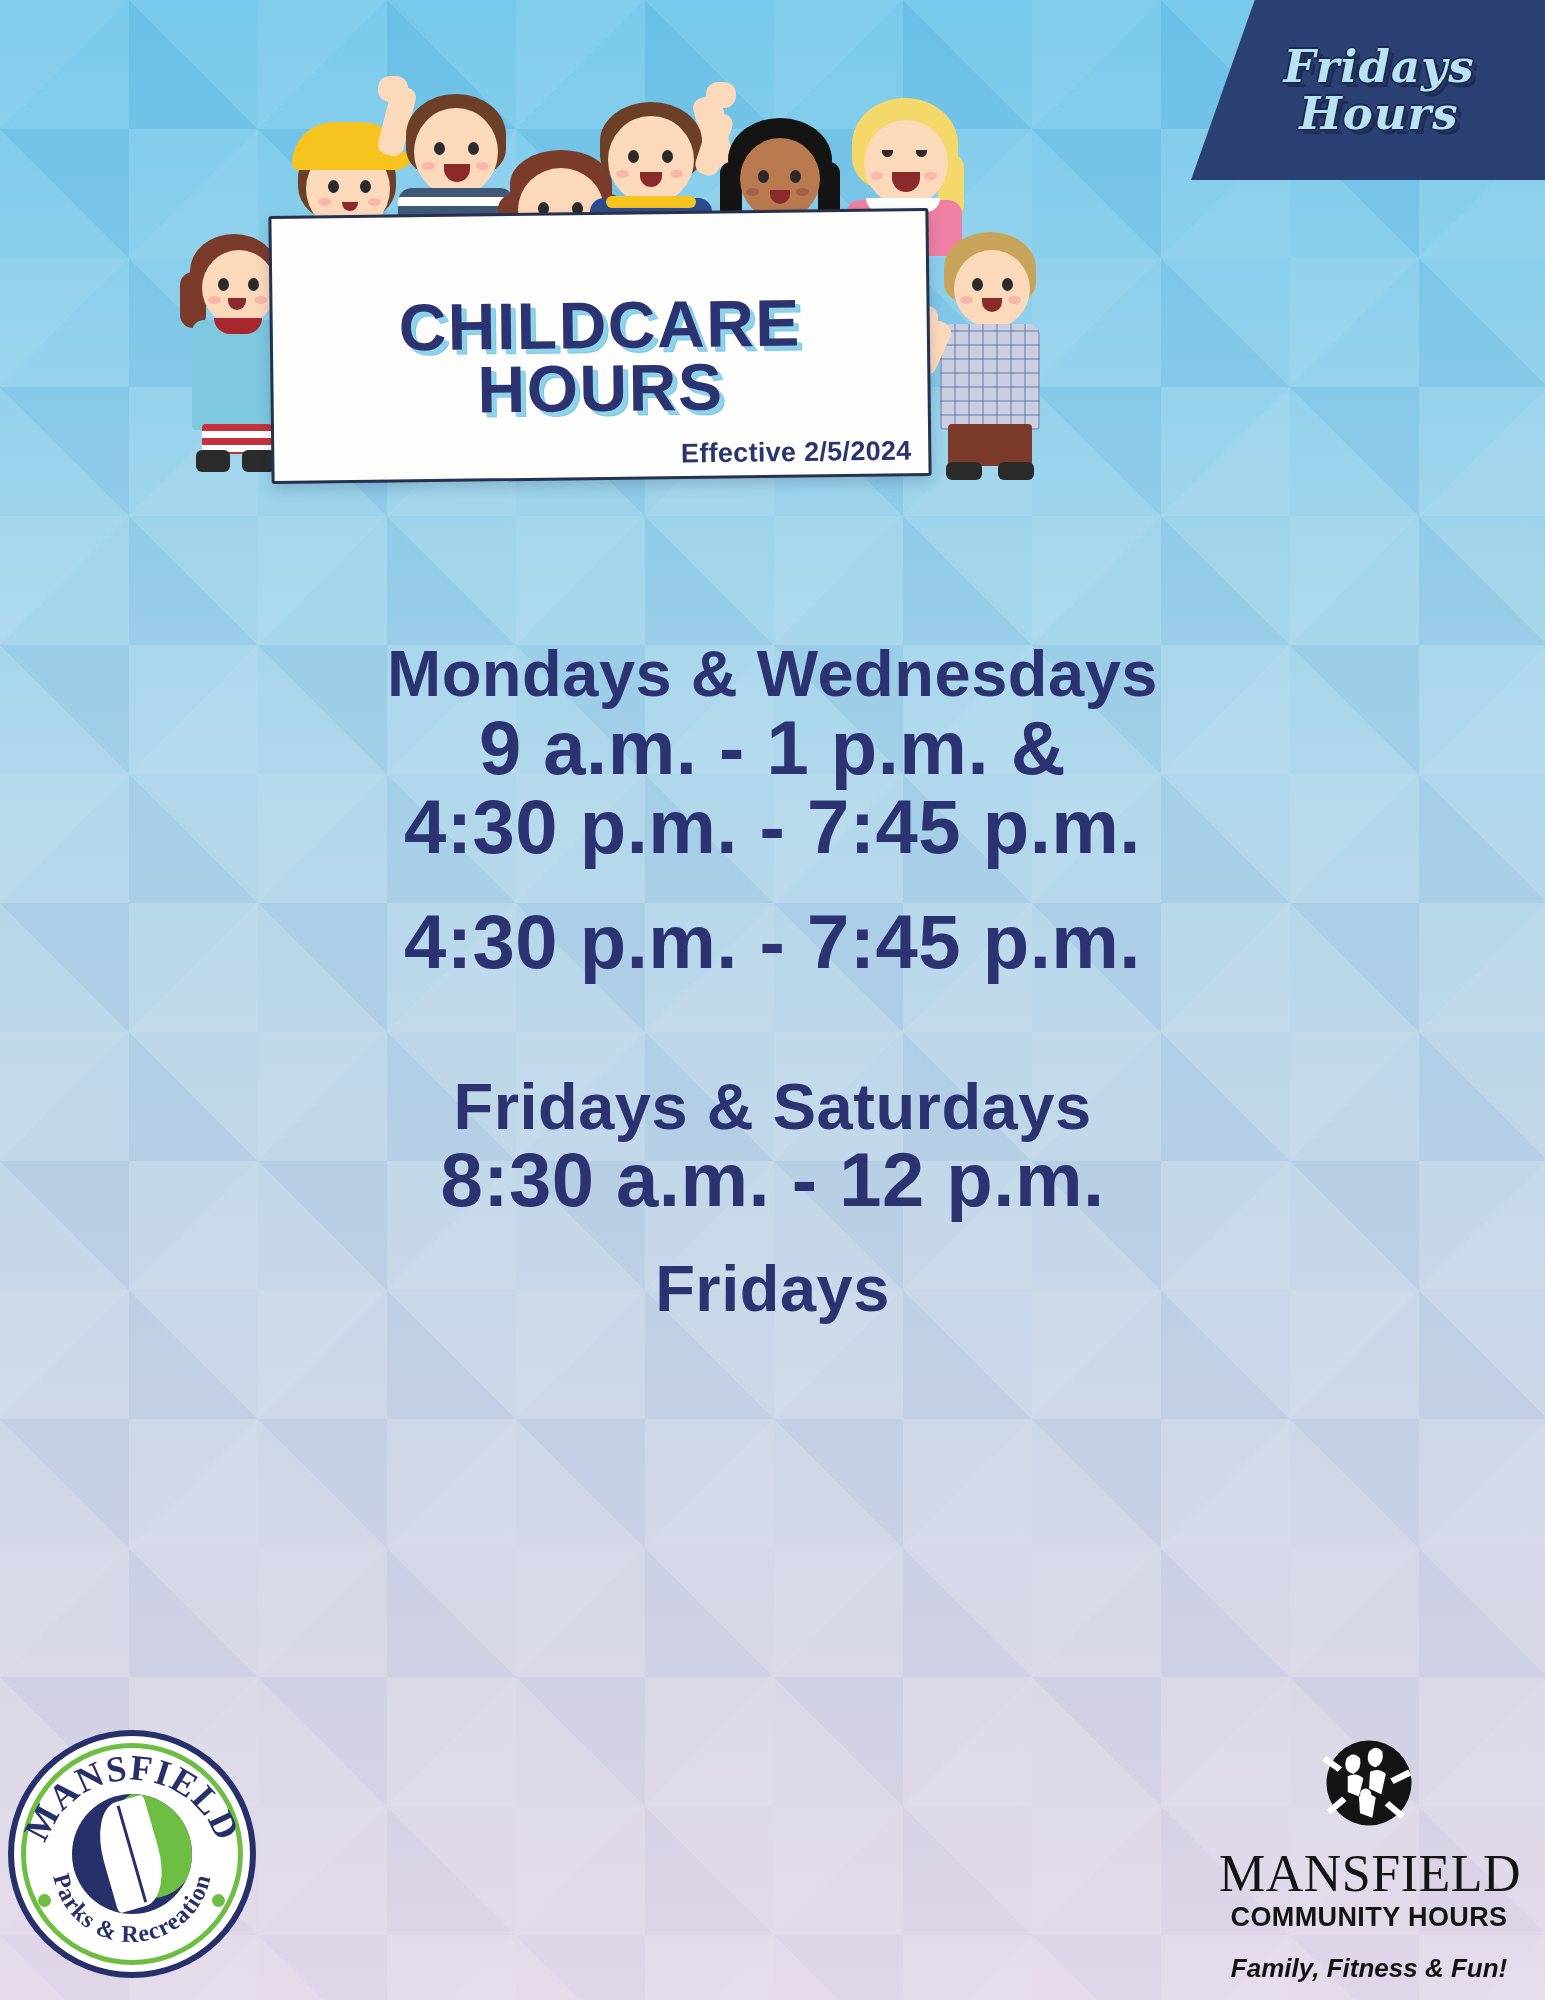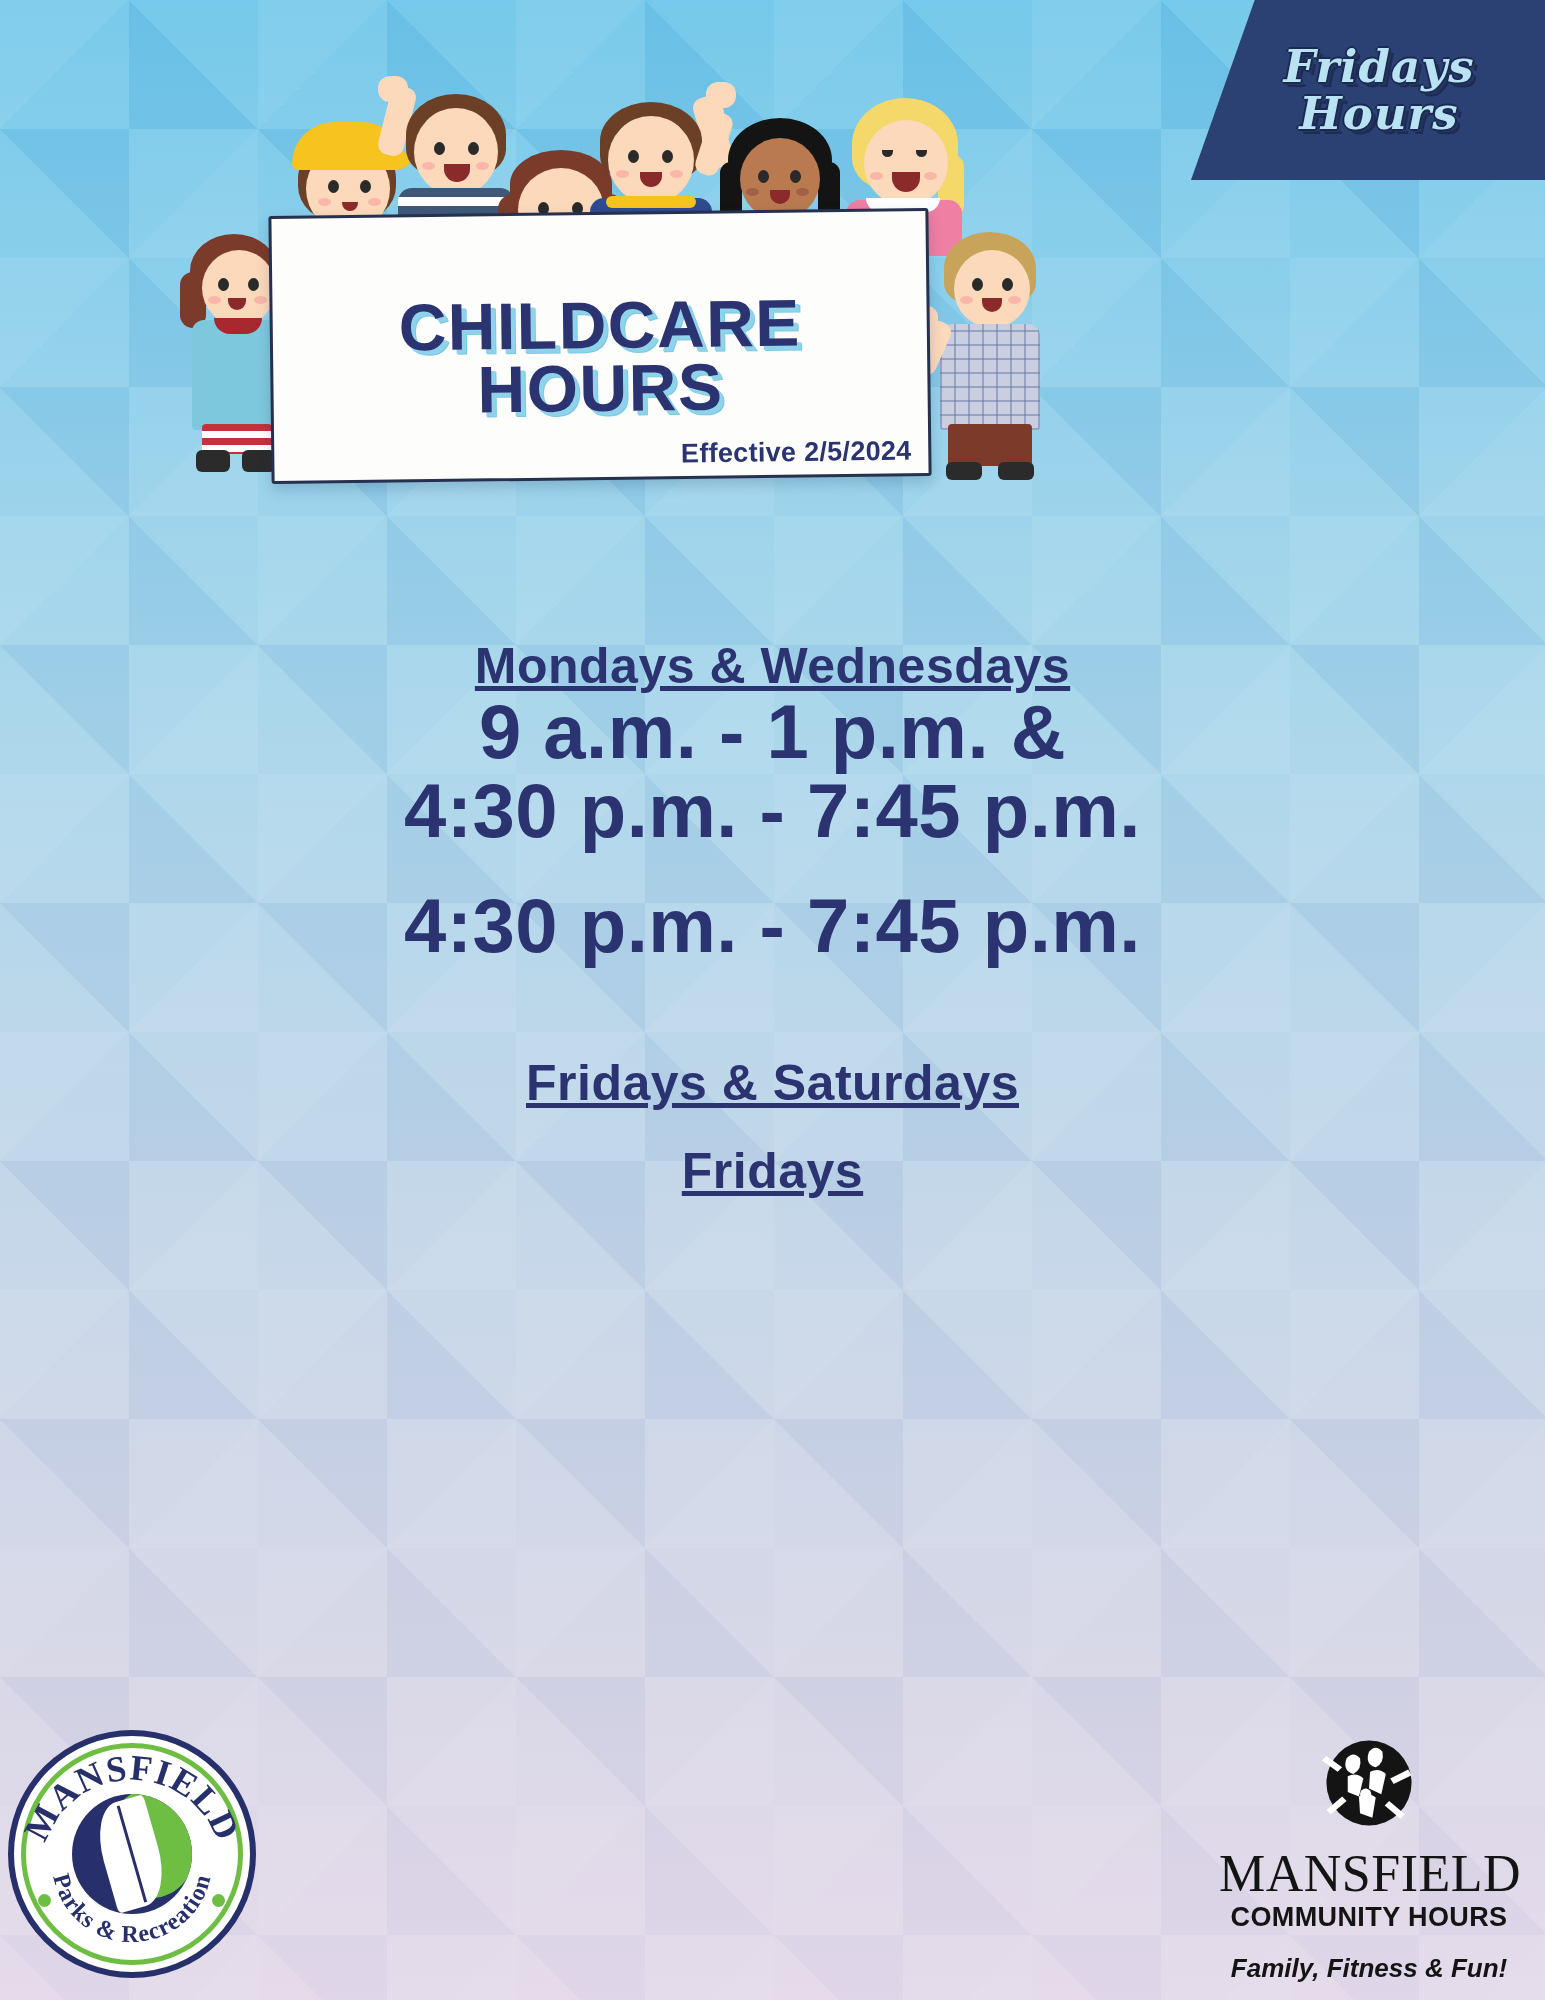--- a/index.html
+++ b/index.html
@@ -125,21 +125,21 @@
   }
   .blk{ margin-bottom:4px; }
   .sline{
     font-family:"Liberation Sans Narrow","Liberation Sans",sans-serif;
     font-weight:bold;
     color:#2b3470;
     line-height:1.04;
     letter-spacing:.5px;
     white-space:nowrap;
   }
-  .day{  font-size:50px;text-decoration:underline; }
+  .day{  font-size:65px; }
   .time{ font-size:76px; }
   .gap-sm{ height:32px; }
   .gap-lg{ height:88px; }
 
   
   #parkslogo{
     position:absolute; left:8px; bottom:22px;
     width:248px; height:248px;
   }
   #parkslogo .ring-outer{
@@ -368,20 +368,21 @@
     <div class="gap-sm"></div>
 
     <div class="blk">
       <div class="sline time">4:30 p.m. - 7:45 p.m.</div>
     </div>
 
     <div class="gap-lg"></div>
 
     <div class="blk">
       <div class="sline day">Fridays &amp; Saturdays</div>
+      <div class="sline time">8:30 a.m. - 12 p.m.</div>
     </div>
 
     <div class="gap-sm"></div>
 
     <div class="blk">
       <div class="sline day">Fridays</div>
     </div>
   </div>
 
   <div id="parkslogo">

